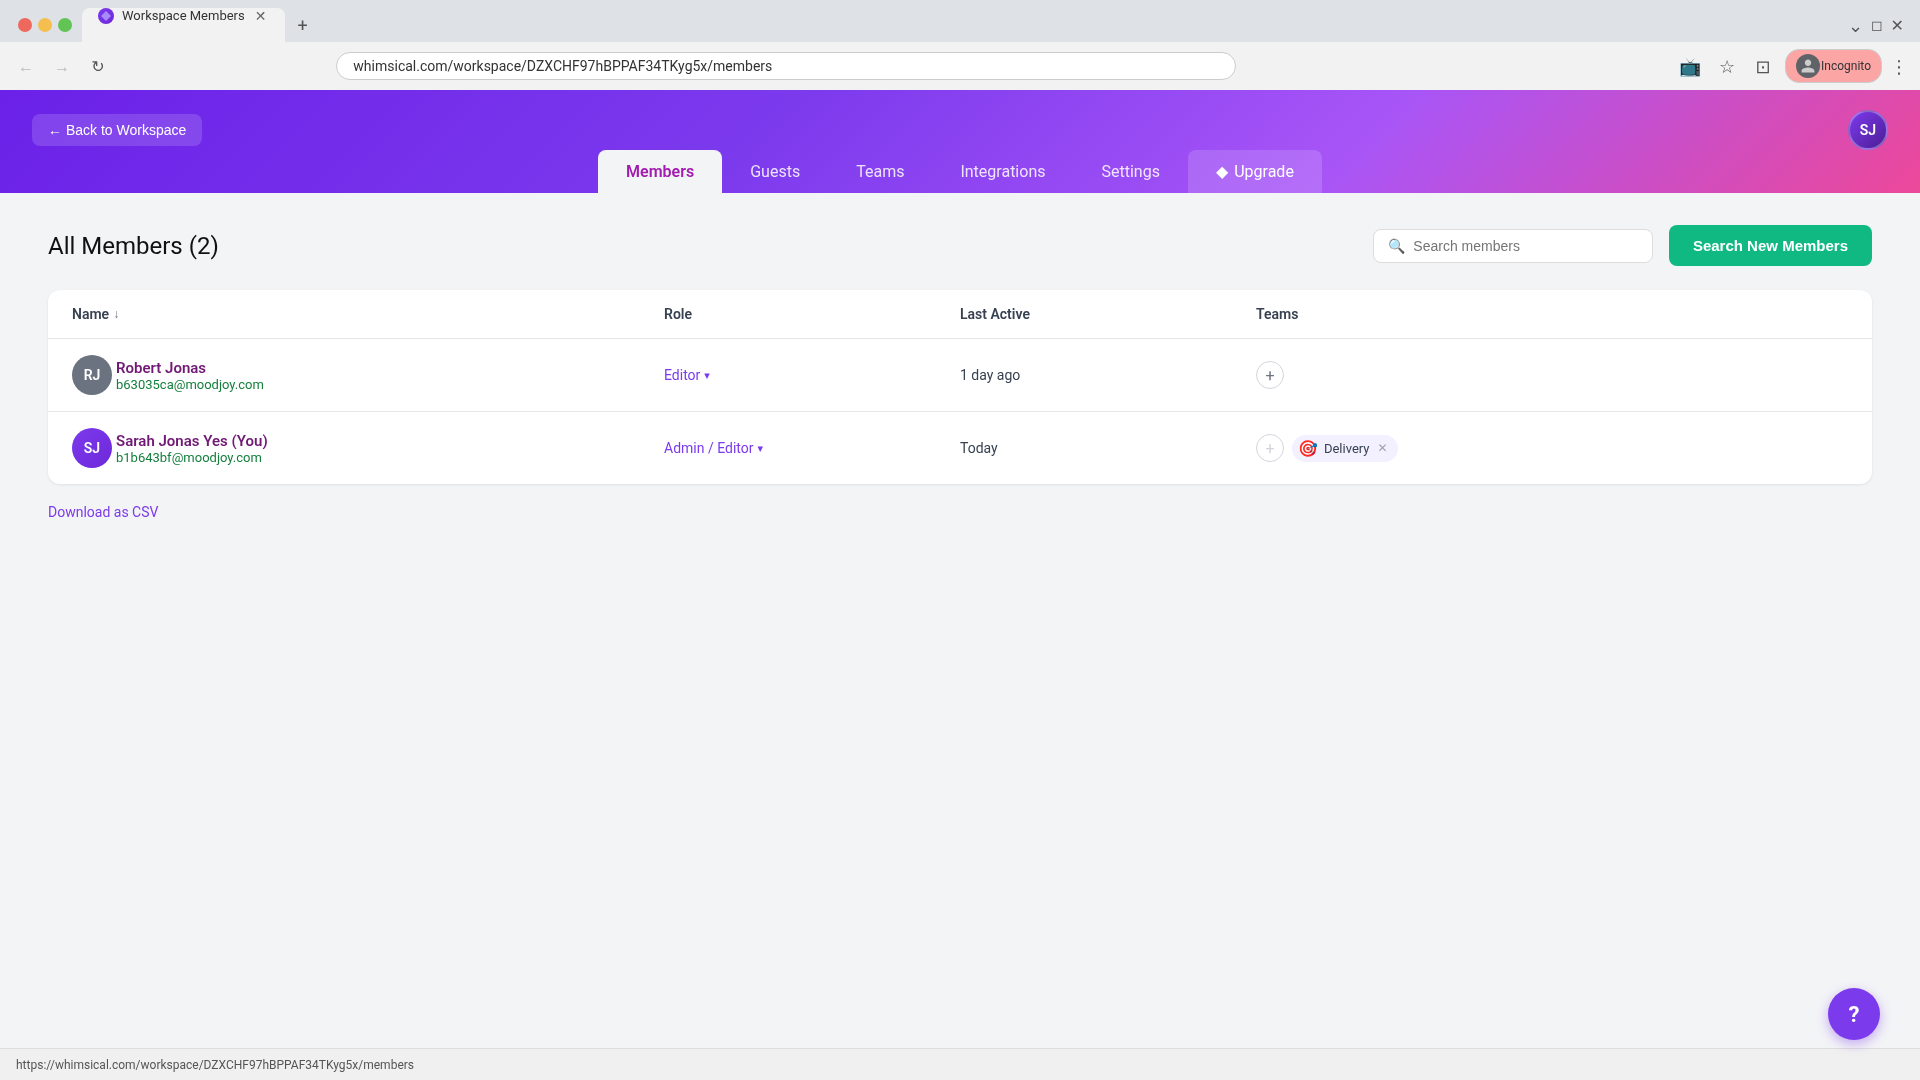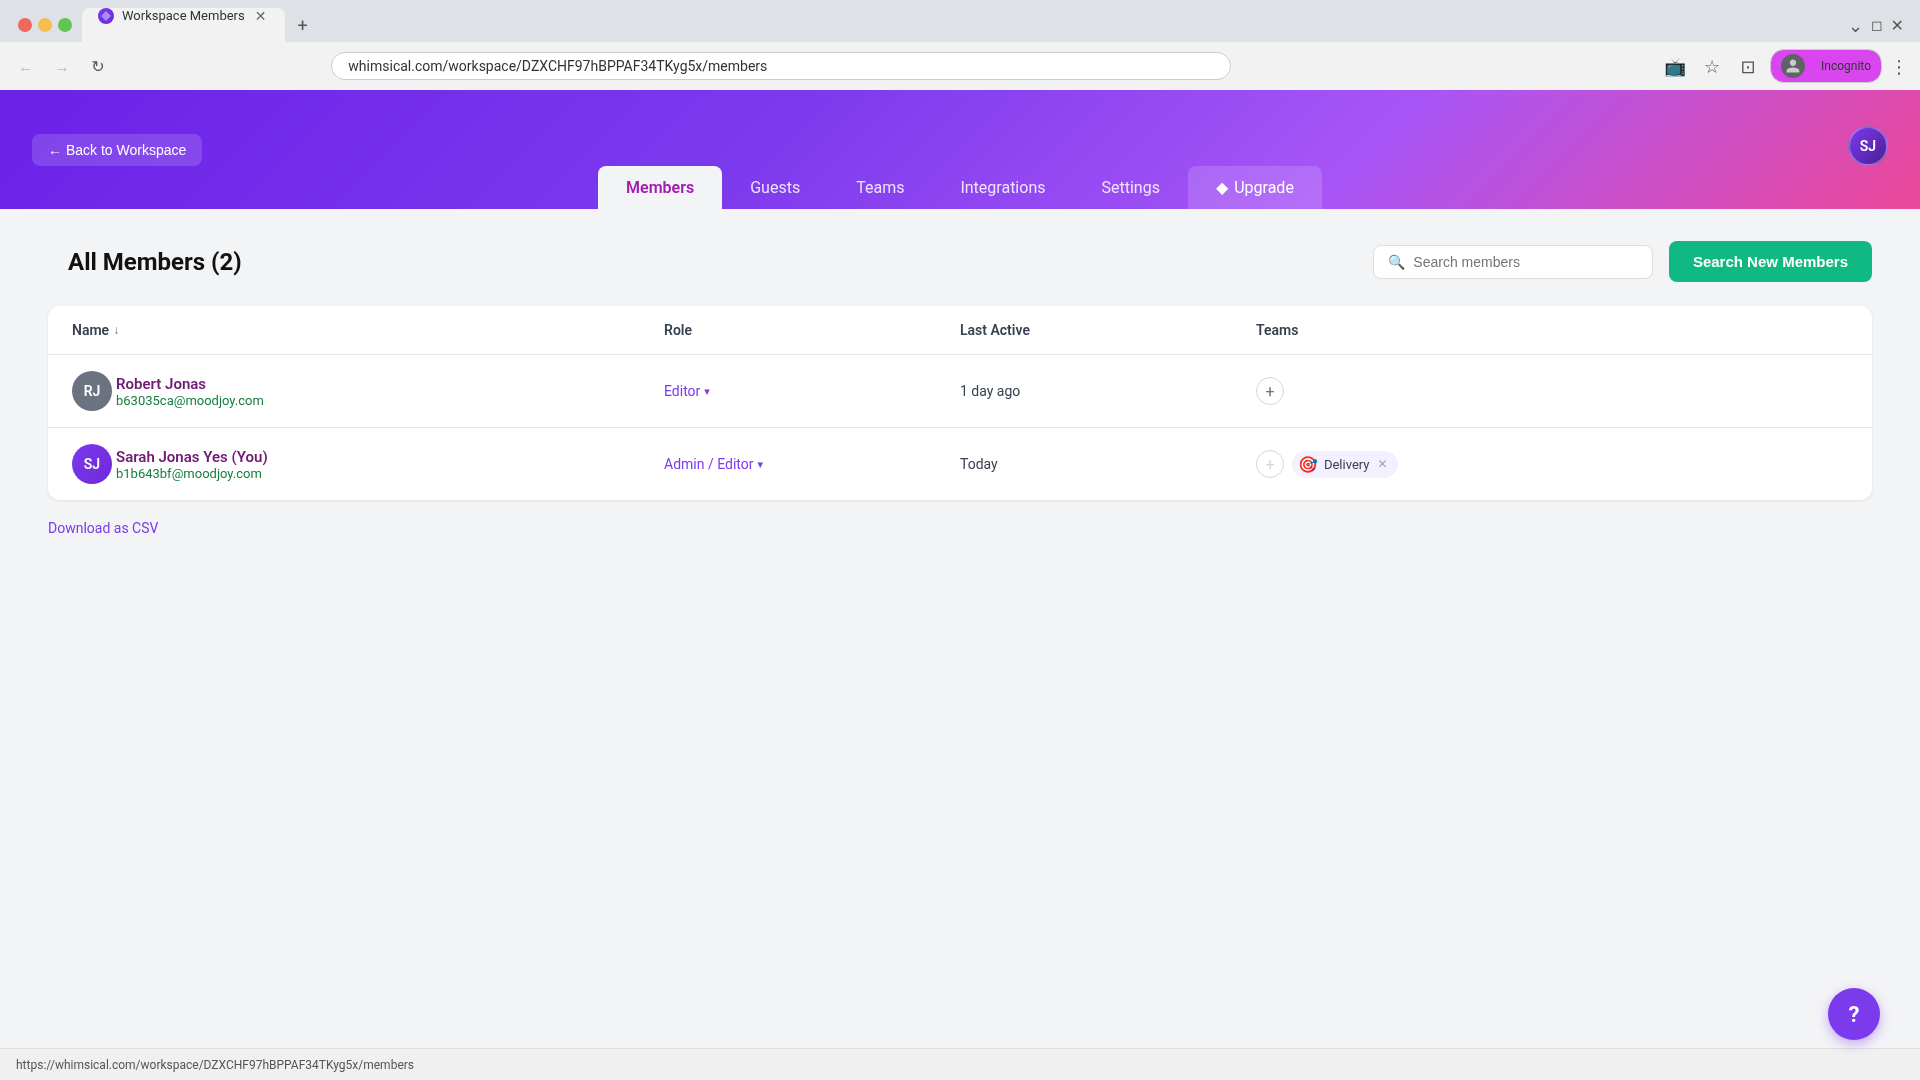--- a/index.html
+++ b/index.html
@@ -19,46 +19,46 @@
     .win-max { background: #61c454; }
     .win-close { background: #ed695e; }
 
     .address-bar-row { display: flex; align-items: center; gap: 8px; padding: 6px 12px; height: 48px; background: #f2f2f2; }
     .nav-btn { width: 28px; height: 28px; border-radius: 50%; display: flex; align-items: center; justify-content: center; color: #555; font-size: 16px; cursor: pointer; }
     .nav-btn.disabled { color: #bbb; cursor: default; }
     .address-bar { flex: 1; background: #fff; border: 1px solid #ccc; border-radius: 20px; padding: 5px 16px; font-size: 13px; color: #333; display: flex; align-items: center; max-width: 900px; margin: 0 auto; }
     .address-bar span { color: #555; }
     .toolbar-right { display: flex; align-items: center; gap: 8px; margin-left: auto; }
     .toolbar-icon { width: 28px; height: 28px; display: flex; align-items: center; justify-content: center; border-radius: 50%; color: #555; font-size: 16px; cursor: pointer; }
-    .incognito-badge { display: flex; align-items: center; gap: 16px; background: #d946ef; border: 1px solid #ccc; border-radius: 14px; padding: 4px 10px; font-size: 12px; color: #333; cursor: pointer; }
+    .incognito-badge { display: flex; align-items: center; gap: 1px; background: #fca5a5; border: 1px solid #ccc; border-radius: 14px; padding: 4px 10px; font-size: 12px; color: #333; cursor: pointer; }
     .incognito-avatar { width: 24px; height: 24px; border-radius: 50%; background: #5f6368; display: flex; align-items: center; justify-content: center; }
     .menu-dots { font-size: 18px; color: #555; cursor: pointer; }
 
     
     .app { height: calc(1080px - 90px); display: flex; flex-direction: column; }
 
     
     .header { background: linear-gradient(135deg, #6b21e8 0%, #7c3aed 40%, #a855f7 70%, #ec4899 100%); padding: 0; position: relative; }
-    .header-top { display: flex; align-items: flex-end; padding: 36px 32px 0; }
+    .header-top { display: flex; align-items: center; padding: 20px 32px 0; }
     .back-btn { background: rgba(255,255,255,0.15); border: none; border-radius: 8px; color: #fff; padding: 8px 16px; font-size: 14px; cursor: pointer; display: flex; align-items: center; gap: 6px; font-weight: 500; }
     .user-avatar-top { width: 40px; height: 40px; border-radius: 50%; background: linear-gradient(135deg, #7c3aed, #4c1d95); display: flex; align-items: center; justify-content: center; color: #fff; font-size: 14px; font-weight: 600; margin-left: auto; border: 2px solid rgba(255,255,255,0.3); }
     .workspace-title { text-align: center; padding: 24px 0 32px; }
     .workspace-title h1 { color: #fff; font-size: 36px; font-weight: 600; letter-spacing: 0.5px; }
 
     
     .nav-tabs { display: flex; justify-content: center; gap: 0; padding-bottom: 0; }
     .nav-tab { padding: 12px 28px; color: rgba(255,255,255,0.85); font-size: 16px; cursor: pointer; border-radius: 8px 8px 0 0; transition: background 0.15s; text-decoration: none; display: flex; align-items: center; gap: 6px; }
     .nav-tab.active { background: #f3f4f6; color: #a21caf; font-weight: 600; }
     .upgrade-tab { background: rgba(255,255,255,0.15); color: #fff !important; border-radius: 8px 8px 0 0; }
     .upgrade-icon { font-size: 16px; }
 
     
     .content { background: #f3f4f6; flex: 1; padding: 32px 48px; }
     .content-header { display: flex; align-items: center; justify-content: space-between; margin-bottom: 24px; }
-    .content-title { font-size: 24px; font-weight: 700; color: #111; margin-left: 20px; }
+    .content-title { font-size: 24px; font-weight: 400; color: #111; }
     .search-bar { display: flex; align-items: center; background: #fff; border: 1px solid #ddd; border-radius: 8px; padding: 8px 14px; gap: 8px; width: 280px; }
     .search-bar input { border: none; outline: none; font-size: 14px; color: #555; flex: 1; background: transparent; }
     .search-icon-svg { color: #999; font-size: 14px; }
     .invite-btn { background: #10b981; color: #fff; border: none; border-radius: 8px; padding: 12px 24px; font-size: 15px; font-weight: 600; cursor: pointer; }
 
     
     .members-table { background: #fff; border-radius: 12px; overflow: hidden; box-shadow: 0 1px 3px rgba(0,0,0,0.08); }
     .table-header { display: grid; grid-template-columns: 2fr 1fr 1fr 2fr; padding: 16px 24px; border-bottom: 1px solid #e5e7eb; }
     .table-col-header { font-size: 14px; font-weight: 600; color: #374151; display: flex; align-items: center; gap: 4px; }
     .sort-arrow { color: #6b7280; font-size: 12px; }

